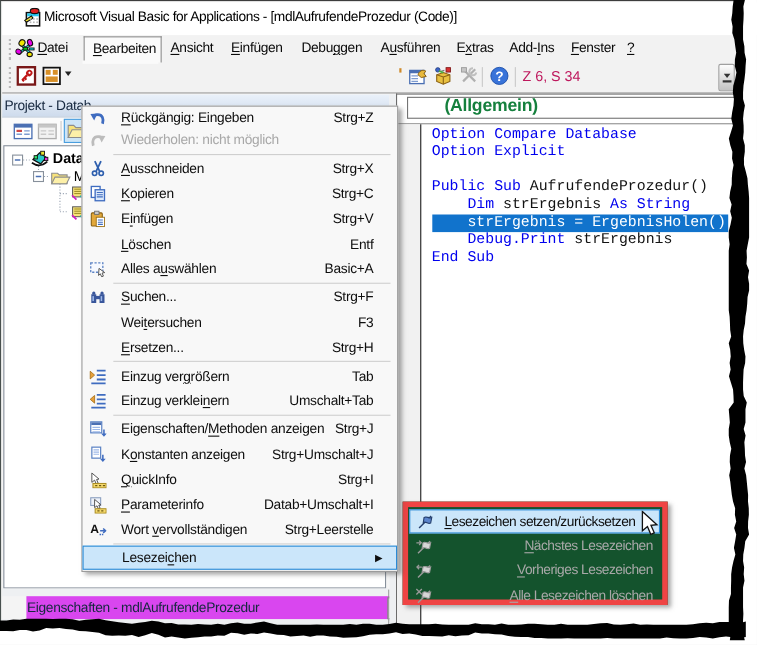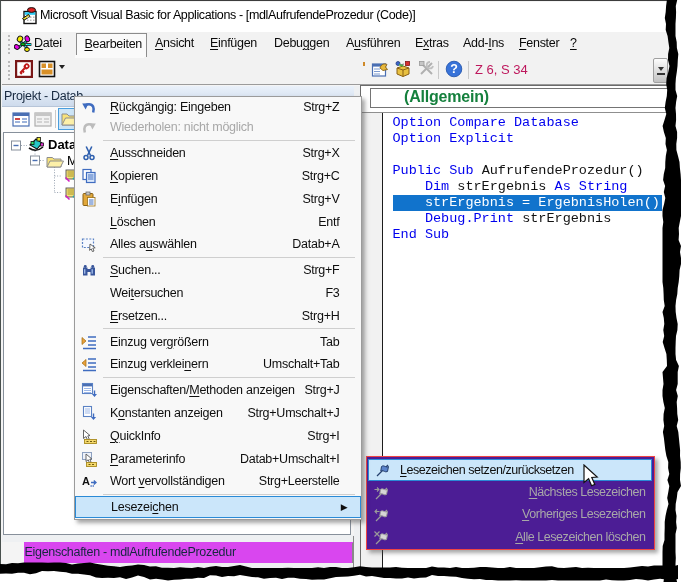--- a/index.html
+++ b/index.html
@@ -41,21 +41,21 @@
 
 #menu{position:absolute;z-index:4;left:73.5px;top:56px;width:288px;height:424px;background:#f8f8f8;border:1px solid #9b9b9b;box-sizing:border-box;box-shadow:3px 3px 4px rgba(80,80,80,0.5);font-size:12.5px;letter-spacing:-0.25px;color:#0e0e0e;margin-top:40px;}
 .mi{display:flex;align-items:center;height:22.85px;padding:0 21px 0 6.5px;position:relative;}
 .mi .ic{width:16px;height:16px;flex:0 0 16px;position:relative;}
 .mi .lbl{margin-left:13px;white-space:nowrap;}
 .mi .sc{margin-left:auto;white-space:nowrap;}
 .mi.gray{color:#a8a8a8;}
 .msep{height:1px;background:#cfcfcf;margin:0.93px 6px 0.93px 28px;}
 .mi.hl{background:#cbe6fa;border:1px solid #2a8ad6;box-sizing:border-box;}
 
-#submenu{position:absolute;left:365.5px;top:456px;width:289px;height:94px;background:#4c1d95;border:1px solid #ef4444;box-sizing:border-box;box-shadow:3px 3px 4px rgba(80,80,80,0.5);font-size:12.5px;letter-spacing:-0.45px;color:#0e0e0e;}
+#submenu{position:absolute;left:365.5px;top:456px;width:241px;height:94px;background:#14532d;border:5px solid #ef4444;box-sizing:border-box;box-shadow:3px 3px 4px rgba(80,80,80,0.5);font-size:12.5px;letter-spacing:-0.45px;color:#0e0e0e;}
 .si{display:flex;align-items:center;height:22.5px;padding:0 8px 0 6px;}
 .si .ic{width:16px;height:16px;flex:0 0 16px;}
 .si .lbl{margin-left:9px;white-space:nowrap;}
 .si.gray{color:#a8a8a8;justify-content:space-between;}
 .si.hl{background:#cbe6fa;border:1px solid #2a8ad6;box-sizing:border-box;}
 u{text-decoration-thickness:1px;text-underline-offset:2px;}
 </style>
 </head>
 <body>
 <div id="win">
@@ -299,21 +299,21 @@
       <span class="ic"></span>
       <span class="lbl"><u>L</u>öschen</span>
       <span class="sc">Entf</span>
     </div>
   <div class="mi">
       <span class="ic"><svg width="16" height="16" viewBox="0 0 16 16">
           <rect x="1.5" y="3" width="11" height="8.5" fill="#f6f9ff" stroke="#5b82c4" stroke-width="1.2" stroke-dasharray="2 1.4"></rect>
           <path d="M9 8 L14.2 11.8 L11.8 12.2 L13 15 L11.4 15.6 L10.2 12.9 L8.6 14.4 Z" fill="#fff" stroke="#555" stroke-width="0.9"></path>
         </svg></span>
       <span class="lbl">Alles a<u>u</u>swählen</span>
-      <span class="sc">Datab+A</span>
+      <span class="sc">Basic+A</span>
     </div>
   <div class="msep"></div>
   <div class="mi">
       <span class="ic"><svg width="16" height="16" viewBox="0 0 16 16">
           <g fill="#39569b">
             <path d="M2 5.5 L6.5 5.5 L6.5 13.5 L2 13.5 Z M9.5 5.5 L14 5.5 L14 13.5 L9.5 13.5 Z"></path>
             <rect x="6" y="7" width="4" height="3"></rect>
             <rect x="2.8" y="3" width="2.9" height="3" rx="1.4"></rect>
             <rect x="10.3" y="3" width="2.9" height="3" rx="1.4"></rect>
           </g>

